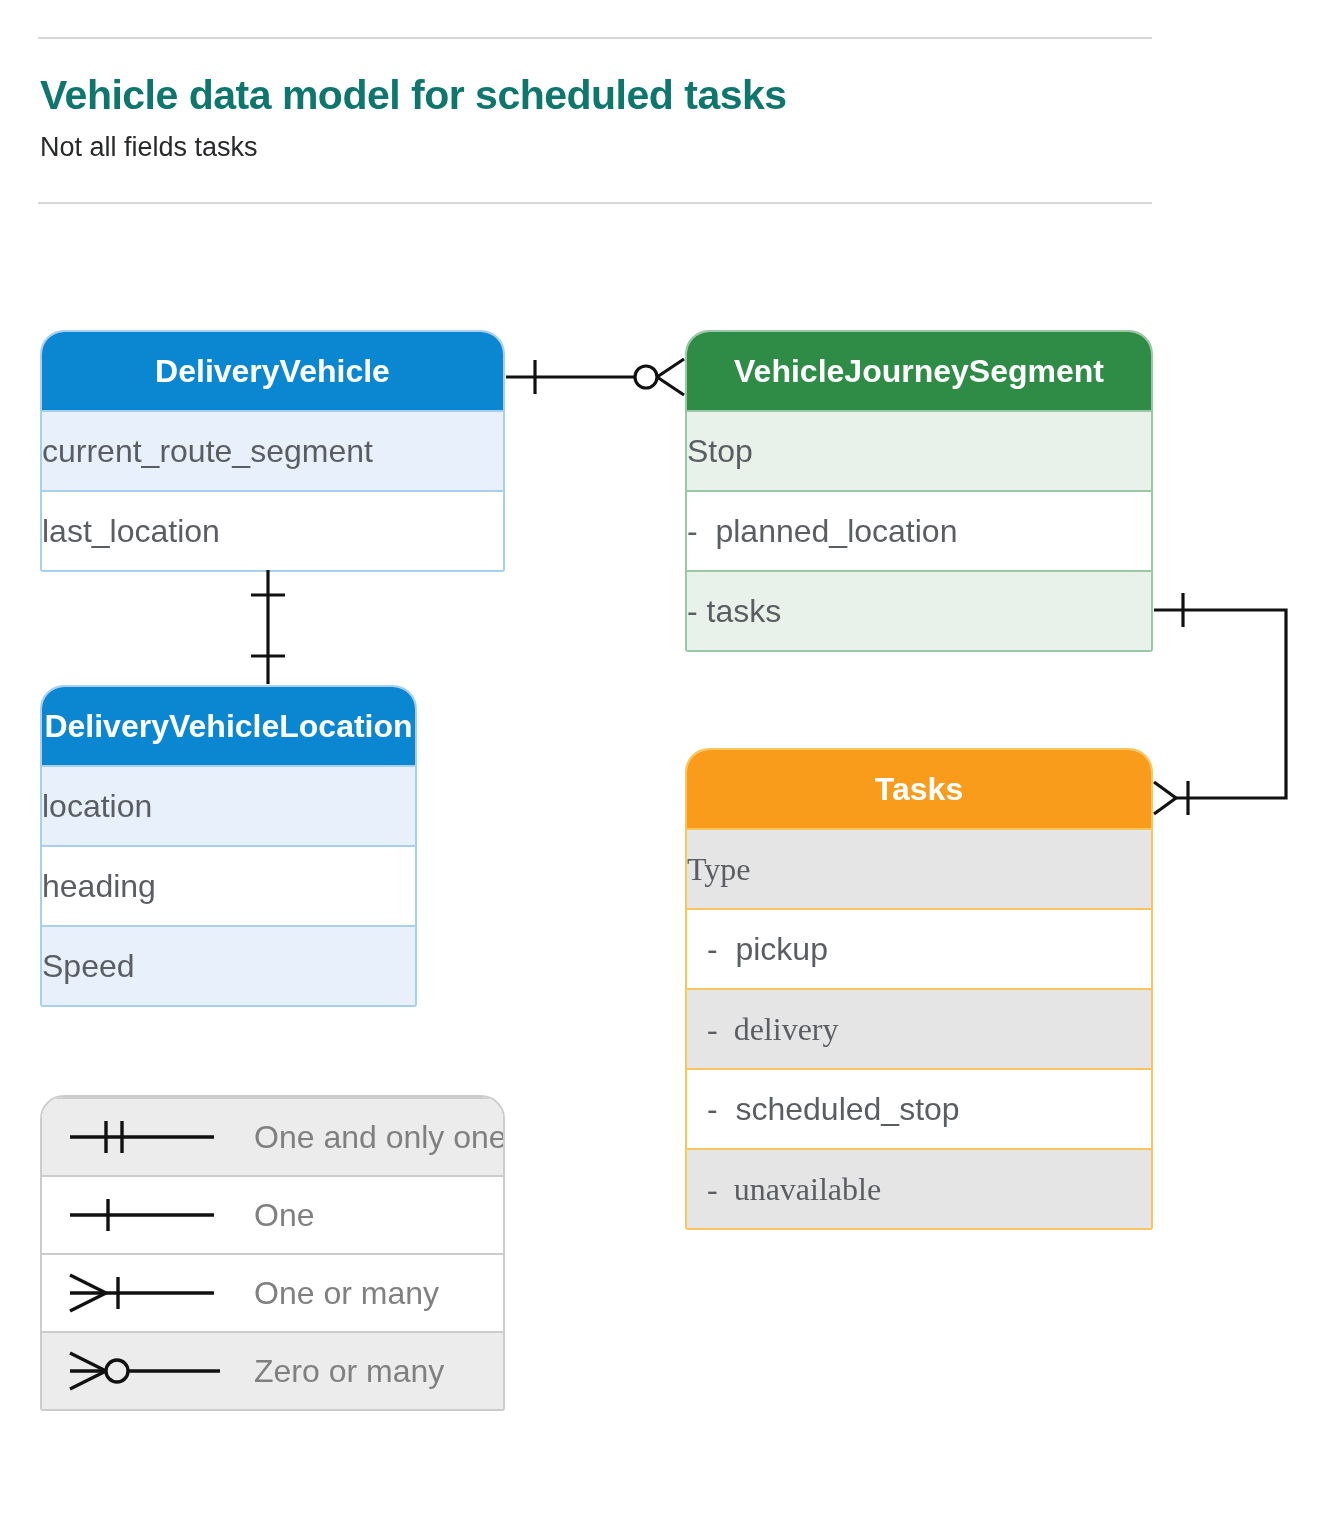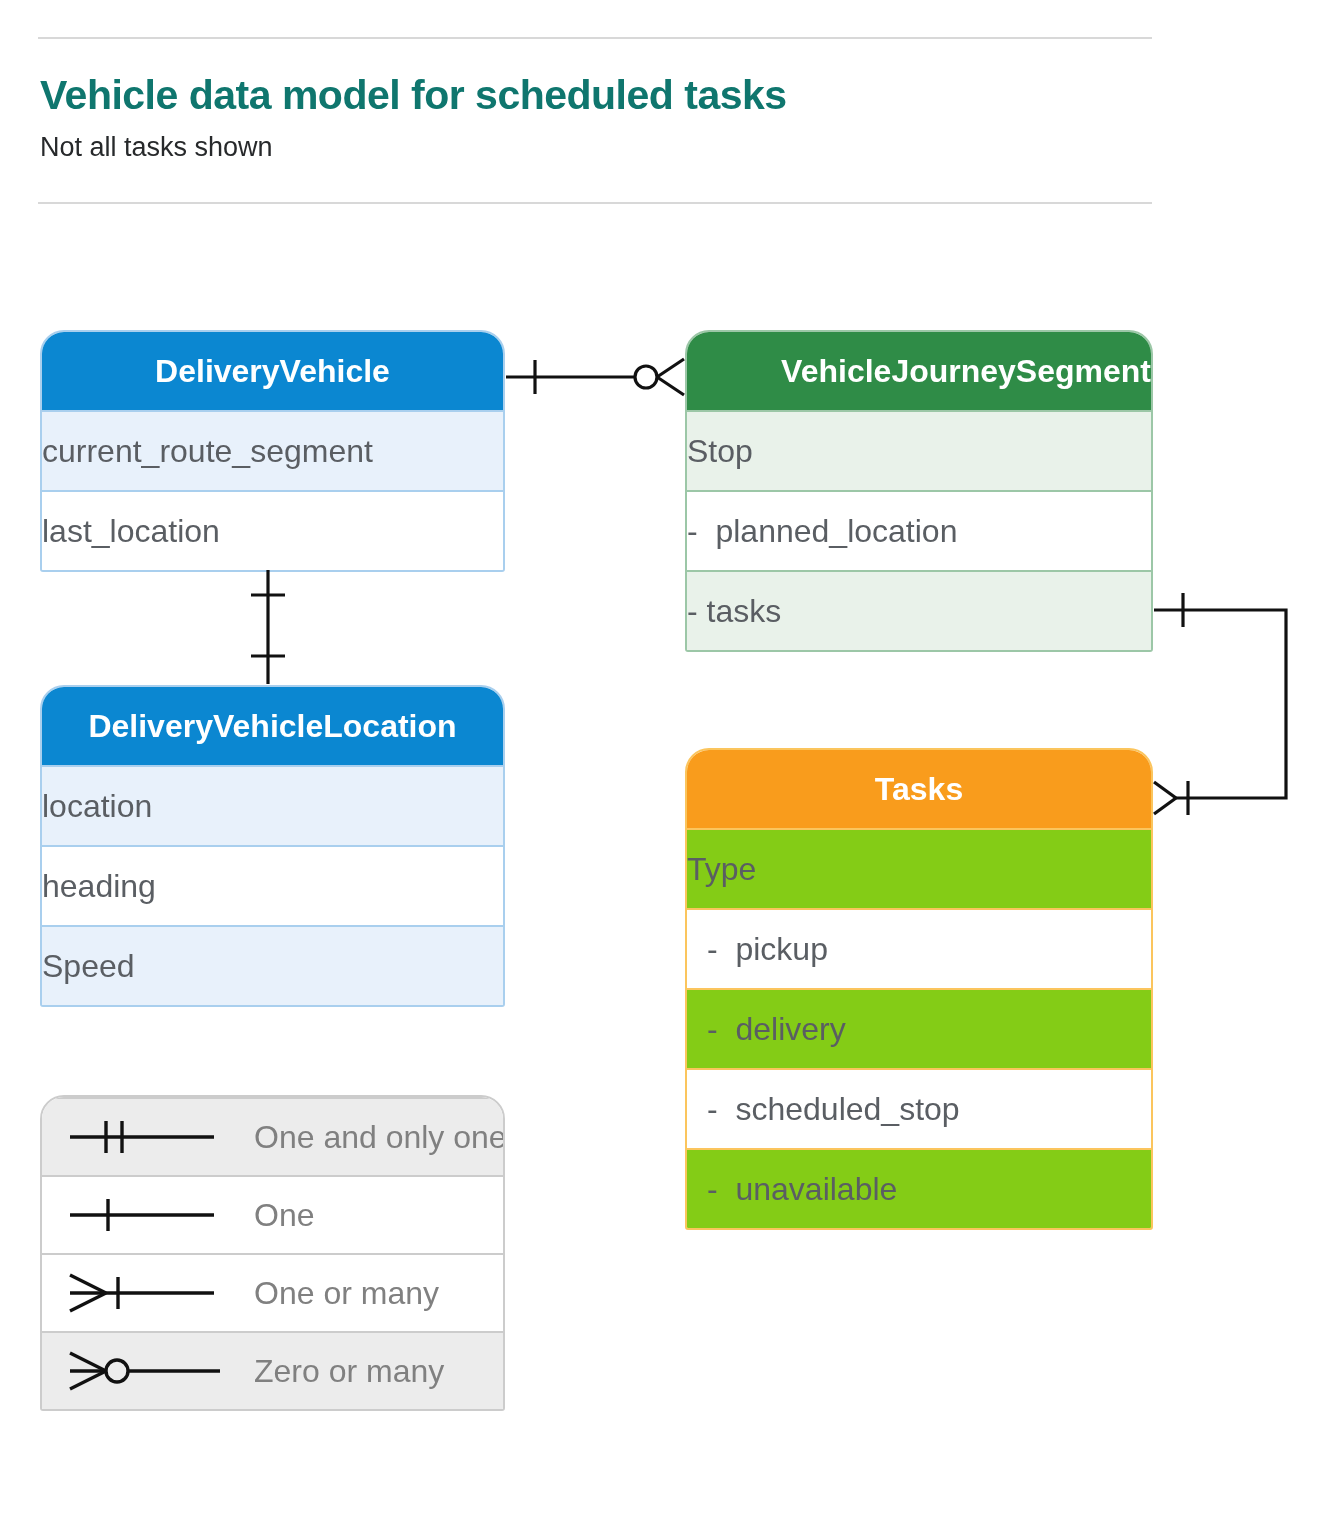--- a/index.html
+++ b/index.html
@@ -17,28 +17,28 @@
   .entity .hdr{box-sizing:border-box;height:78px;line-height:78px;text-align:center;color:#ffffff;font-weight:bold;font-size:32px;}
   .entity .row{box-sizing:border-box;height:80px;line-height:78px;font-size:32px;color:#5a5e63;white-space:pre;background:#ffffff;}
   .entity .row.indent{padding-left:20px;}
 
   .e-blue{border:2px solid #a9cfee;}
   .e-blue .hdr{background:#0b87d1;}
   .e-blue .row{border-top:2px solid #a9cfee;}
   .e-blue .row.tint{background:#e8f1fb;}
 
   .e-green{border:2px solid #9cc7a7;}
-  .e-green .hdr{background:#2f8c47;text-align:right;}
+  .e-green .hdr{background:#2f8c47;}
   .e-green .row{border-top:2px solid #9cc7a7;}
   .e-green .row.tint{background:#e9f2ea;}
 
   .e-orange{border:2px solid #fbc55d;}
   .e-orange .hdr{background:#f99c1c;}
   .e-orange .row{border-top:2px solid #fbc55d;}
-  .e-orange .row.tint{background:#84cc16;}
+  .e-orange .row.tint{background:#e5e5e5;font-family:Liberation Serif, serif;}
 
   .e-gray{border:2px solid #cccccc;border-radius:24px 24px 3px 3px;}
   .e-gray .hdr{background:#9b9b9b;height:85px;line-height:85px;}
   .e-gray .row{border-top:2px solid #cccccc;height:78px;line-height:76px;display:flex;align-items:center;color:#808080;padding-left:20px;}
   .e-gray .row.tint{background:#ececec;}
   .key-symbol{width:170px;height:64px;flex:0 0 170px;margin-right:22px;}
   .key-label{font-size:32px;color:#808080;}
 
   svg.overlay{position:absolute;left:0;top:0;pointer-events:none;}
   .conn{stroke:#111111;stroke-width:3.2;fill:none;}
@@ -46,37 +46,37 @@
   .ksym{stroke:#111111;stroke-width:3.4;fill:none;}
   .ksym-circle{stroke:#111111;stroke-width:3.4;fill:none;}
 </style>
 </head>
 <body>
 
 <div class="canvas">
 
   <div class="rule top"></div>
   <div class="page-title">Vehicle data model for scheduled tasks</div>
-  <div class="page-subtitle">Not all tasks shown</div>
+  <div class="page-subtitle">Not all fields tasks</div>
   <div class="rule mid"></div>
 
   <div class="entity e-blue" style="left:40px;top:330px;width:465px;">
     <div class="hdr">DeliveryVehicle</div>
     <div class="row tint">current_route_segment</div>
     <div class="row">last_location</div>
   </div>
 
   <div class="entity e-green" style="left:685px;top:330px;width:468px;">
     <div class="hdr">VehicleJourneySegment</div>
     <div class="row tint">Stop</div>
     <div class="row">-  planned_location</div>
     <div class="row tint">- tasks</div>
   </div>
 
-  <div class="entity e-blue" style="left:40px;top:685px;width:465px;">
+  <div class="entity e-blue" style="left:40px;top:685px;width:377px;">
     <div class="hdr">DeliveryVehicleLocation</div>
     <div class="row tint">location</div>
     <div class="row">heading</div>
     <div class="row tint">Speed</div>
   </div>
 
   <div class="entity e-orange" style="left:685px;top:748px;width:468px;">
     <div class="hdr">Tasks</div>
     <div class="row tint">Type</div>
     <div class="row indent">-  pickup</div>

